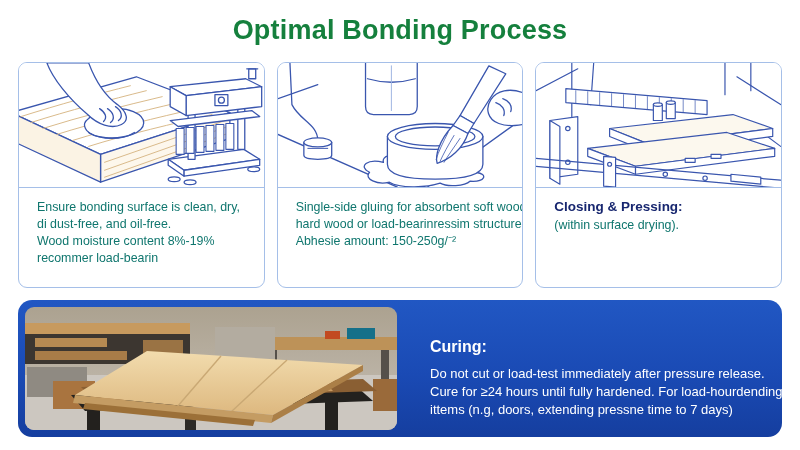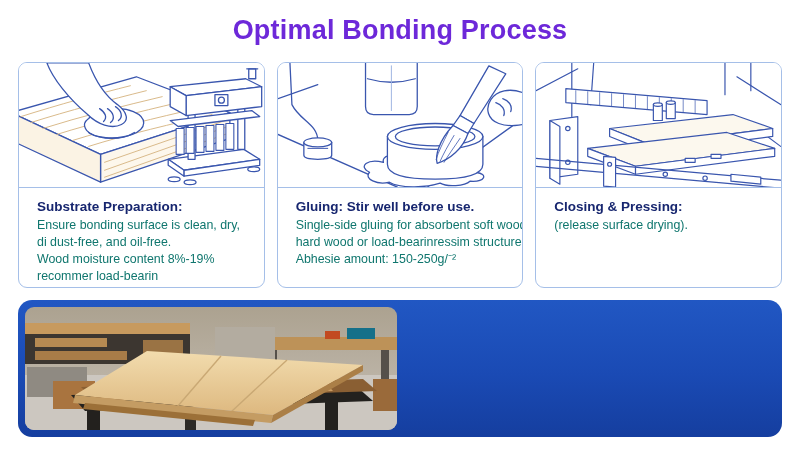--- a/index.html
+++ b/index.html
@@ -2,21 +2,21 @@
 <html><head>
 <meta charset="utf-8">
 <style>
   html,body { margin:0; padding:0; }
   body {
     width:800px; height:450px; background:#ffffff; position:relative;
     font-family:"Liberation Sans", sans-serif; overflow:hidden;
   }
   .title {
     position:absolute; top:15px; left:0; width:800px; text-align:center;
-    font-size:27px; font-weight:bold; color:#6d28d9; letter-spacing:.2px;
+    font-size:27px; font-weight:bold; color:#15803d; letter-spacing:.2px;
   }
   .panels { position:absolute; top:62px; left:18px; width:764px; height:226px; display:flex; gap:12px; }
   .panel {
     flex:1; border:1.5px solid #a5bfe8; border-radius:9px; background:#fff;
     box-sizing:border-box; overflow:hidden; display:flex; flex-direction:column;
   }
   .illus { height:124px; flex:none; border-bottom:1.5px solid #a5bfe8; background:#fff; }
   .illus svg { display:block; width:100%; height:100%; }
   .ptext { padding:11px 14px 0 18px; }
   .pheading { font-size:13.5px; font-weight:bold; color:#17266f; margin-bottom:3px; }
@@ -88,21 +88,20 @@
             <rect x="168" y="65" width="8" height="26"></rect>
             <rect x="178" y="64" width="8" height="26"></rect>
             <rect x="188" y="63" width="8" height="26"></rect>
             <rect x="198" y="62" width="8" height="26"></rect>
             <rect x="208" y="61" width="8" height="26"></rect>
           </g>
         </g>
       </svg>
     </div>
     <div class="ptext">
-      <div class="pheading">Substrate Preparation:</div>
       <div class="pline">Ensure bonding surface is clean, dry,</div>
       <div class="pline">di dust-free, and oil-free.</div>
       <div class="pline">Wood moisture content 8%-19%</div>
       <div class="pline">recommer load-bearin</div>
     </div>
   </div>
 
   <div class="panel">
     <div class="illus">
       <svg viewBox="0 0 246 125" preserveAspectRatio="xMidYMid slice">
@@ -136,21 +135,20 @@
             <path d="M183,76 C177,85 171,93 167,100"></path>
           </g>
 
           <path d="M246,30 C233,25 220,28 214,37 C208,46 211,57 222,61 C233,65 246,62 246,62 Z" fill="#ffffff"></path>
           <path d="M219,40 C225,42 229,47 227,53"></path>
           <path d="M226,36 C232,38 236,43 234,49"></path>
         </g>
       </svg>
     </div>
     <div class="ptext">
-      <div class="pheading">Gluing: Stir well before use.</div>
       <div class="pline">Single-side gluing for absorbent soft wood;</div>
       <div class="pline">hard wood or load-bearinressim structures.</div>
       <div class="pline">Abhesie amount: 150-250g/⁻²</div>
     </div>
   </div>
 
   <div class="panel">
     <div class="illus">
       <svg viewBox="0 0 246 125" preserveAspectRatio="xMidYMid slice">
         <g stroke="#3a56ae" fill="none" stroke-width="1.2" stroke-linejoin="round" stroke-linecap="round">
@@ -204,21 +202,21 @@
           <circle cx="74" cy="102" r="2"></circle>
           <rect x="110,108" y="108" width="0" height="0"></rect>
           <circle cx="130" cy="112" r="2.2"></circle>
           <circle cx="170" cy="116" r="2.2"></circle>
           <polygon points="196,112 226,115 226,122 196,119" fill="#ffffff"></polygon>
         </g>
       </svg>
     </div>
     <div class="ptext">
       <div class="pheading">Closing &amp; Pressing:</div>
-      <div class="pline">(release surface drying).</div>
+      <div class="pline">(within surface drying).</div>
     </div>
   </div>
 </div>
 
 <div class="curing">
   <div class="photo">
     <svg viewBox="0 0 372 123" preserveAspectRatio="none">
       <defs>
         <linearGradient id="woodTop" x1="0" y1="0" x2="0" y2="1">
           <stop offset="0" stop-color="#f2dcae"></stop>
@@ -261,13 +259,19 @@
 
       <polygon points="122,44 338,58 248,108 50,88" fill="url(#woodTop)"></polygon>
       <path d="M196,49 L152,100" stroke="#cba langui" stroke-width="0"></path>
       <path d="M196,49 L152,100" stroke="#c9a874" stroke-width="1.4"></path>
       <path d="M262,53 L206,105" stroke="#c9a874" stroke-width="1.4"></path>
       <polygon points="50,88 248,108 246,116 48,96" fill="#c49c63"></polygon>
       <polygon points="248,108 338,58 338,64 246,116" fill="#ab7f47"></polygon>
       <polygon points="60,96 230,113 228,119 58,102" fill="#9c7038"></polygon>
     </svg>
   </div>
+  <div class="ctext">
+    <div class="cheading">Curing:</div>
+    <div class="cline">Do not cut or load-test immediately after pressure release.</div>
+    <div class="cline">Cure for ≥24 hours until fully hardened. For load-hourdending</div>
+    <div class="cline">ittems (n.g, doors, extending pressne time to 7 days)</div>
+  </div>
 </div>
 
 </body></html>

